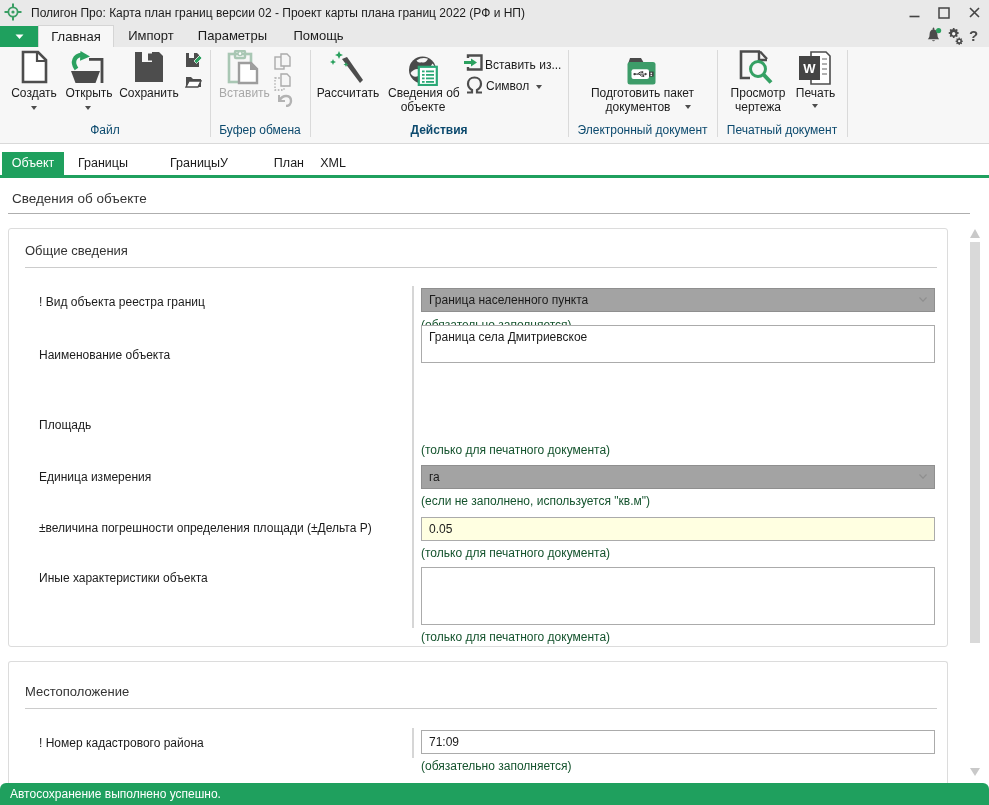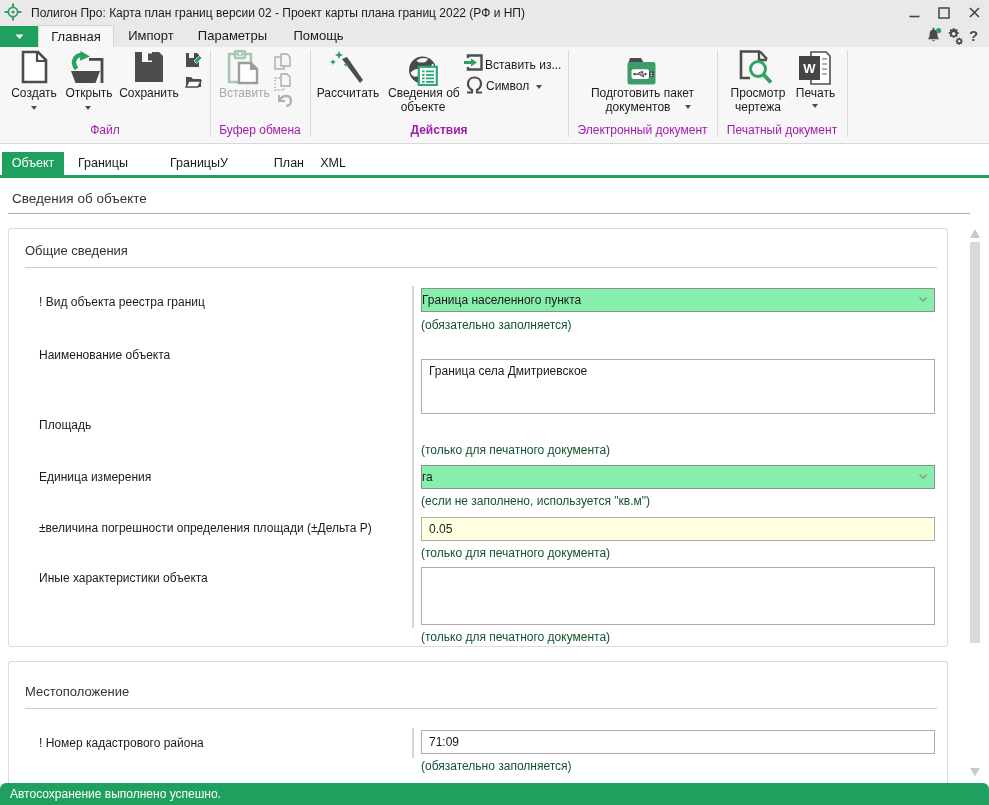--- a/index.html
+++ b/index.html
@@ -16,21 +16,21 @@
   .qicon { position:absolute; top:0; }
 
   
   #menu-btn { position:absolute; left:0; top:26px; width:38px; height:21px; background:#1fa05e; display:flex; align-items:center; justify-content:center; }
   .menutab { position:absolute; top:25px; height:22px; line-height:22px; font-size:13px; color:#1b1b1b; text-align:center; }
   .menutab.active { background:#f7f7f7; border:1px solid #d5d5d5; border-bottom:none; }
 
   
   #ribbon { position:absolute; left:0; top:47px; width:989px; height:97px; background:#f7f7f7; border-bottom:1px solid #d9d9d9; }
   .rsep { position:absolute; top:3px; width:1px; height:87px; background:#dadada; }
-  .rgrouplabel { position:absolute; top:76px; font-size:12px; color:#a21caf; text-align:center; white-space:nowrap; }
+  .rgrouplabel { position:absolute; top:76px; font-size:12px; color:#0c4a6e; text-align:center; white-space:nowrap; }
   .rbtn-label { position:absolute; font-size:12px; color:#1b1b1b; text-align:center; white-space:nowrap; line-height:13px; }
   .rbtn-label.disabled { color:#a8a8a8; }
   .ricon { position:absolute; }
   .drop-arrow { position:absolute; width:0; height:0; border-left:3.5px solid transparent; border-right:3.5px solid transparent; border-top:4px solid #4d4d4d; }
   .small-label { position:absolute; font-size:12px; color:#1b1b1b; white-space:nowrap; }
 
   
   #doctabs { position:absolute; left:0; top:152px; width:989px; height:26px; background:#ffffff; }
   #doctab-underline { position:absolute; left:0; top:23px; width:989px; height:3px; background:#1fa05e; }
   .doctab { position:absolute; top:0; height:23px; line-height:23px; font-size:12.5px; color:#1b1b1b; text-align:center; }
@@ -43,21 +43,21 @@
 
   .panel { position:absolute; left:8px; width:940px; background:#ffffff; border:1px solid #dcdcdc; border-radius:3px; }
   #panel1 { top:50px; height:419px; }
   #panel2 { top:483px; height:330px; border-bottom:none; }
   .panel-title { position:absolute; left:16px; font-size:13px; color:#333333; }
   .panel-title-line { position:absolute; left:16px; width:912px; height:1px; background:#cccccc; }
   .col-split { position:absolute; left:403px; width:2px; background:#d6d6d6; }
   .flabel { position:absolute; left:30px; font-size:12px; color:#1b1b1b; white-space:nowrap; }
   .fnote { position:absolute; left:412px; font-size:12px; color:#14532d; white-space:nowrap; }
   .ffield { position:absolute; left:412px; width:514px; font-family:"Liberation Sans", sans-serif; font-size:12px; color:#1b1b1b; }
-  .fselect { height:24px; background:#86efac; border:1px solid #8f8f8f; line-height:22px; }
+  .fselect { height:24px; background:#a3a3a3; border:1px solid #8f8f8f; line-height:22px; padding-left:7px; }
   .fselect .chev { position:absolute; right:7px; top:8px; width:8px; height:5px; }
   .finput { height:24px; border:1px solid #ababab; background:#ffffff; padding:0 7px; display:block; }
   .finput.yellow { background:#ffffe1; }
   .ftextarea { border:1px solid #ababab; background:#ffffff; padding:4px 7px; resize:none; overflow:hidden; display:block; }
 
   
   #scrollbar { position:absolute; left:966px; top:50px; width:18px; height:550px; }
   #sb-thumb { position:absolute; left:4px; top:14px; width:10px; height:401px; background:#d9d9d9; }
   .sb-arrow { position:absolute; left:4px; width:0; height:0; border-left:5px solid transparent; border-right:5px solid transparent; }
   #sb-up { top:1px; border-bottom:9px solid #c9c9c9; }
@@ -342,21 +342,21 @@
       <div class="flabel" style="top:66px;">! Вид объекта реестра границ</div>
       <div class="ffield fselect" style="top:59px;">
         <span>Граница населенного пункта</span>
         <svg class="chev" viewBox="0 0 8 5">
             <path d="M0.5 0.5 L4 4.2 L7.5 0.5" fill="none" stroke="#8f8f8f" stroke-width="1.2"></path>
           </svg>
       </div>
       <div class="fnote" style="top:89px;">(обязательно заполняется)</div>
 
       <div class="flabel" style="top:119px;">Наименование объекта</div>
-      <textarea class="ffield ftextarea" style="top: 130px; height: 55px;" spellcheck="false">Граница села Дмитриевское</textarea>
+      <textarea class="ffield ftextarea" style="top: 96px; height: 38px;" spellcheck="false">Граница села Дмитриевское</textarea>
 
       <div class="flabel" style="top:189px;">Площадь</div>
       <div class="fnote" style="top:214px;">(только для печатного документа)</div>
 
       <div class="flabel" style="top:241px;">Единица измерения</div>
       <div class="ffield fselect" style="top:236px;">
         <span>га</span>
         <svg class="chev" viewBox="0 0 8 5">
             <path d="M0.5 0.5 L4 4.2 L7.5 0.5" fill="none" stroke="#8f8f8f" stroke-width="1.2"></path>
           </svg>

